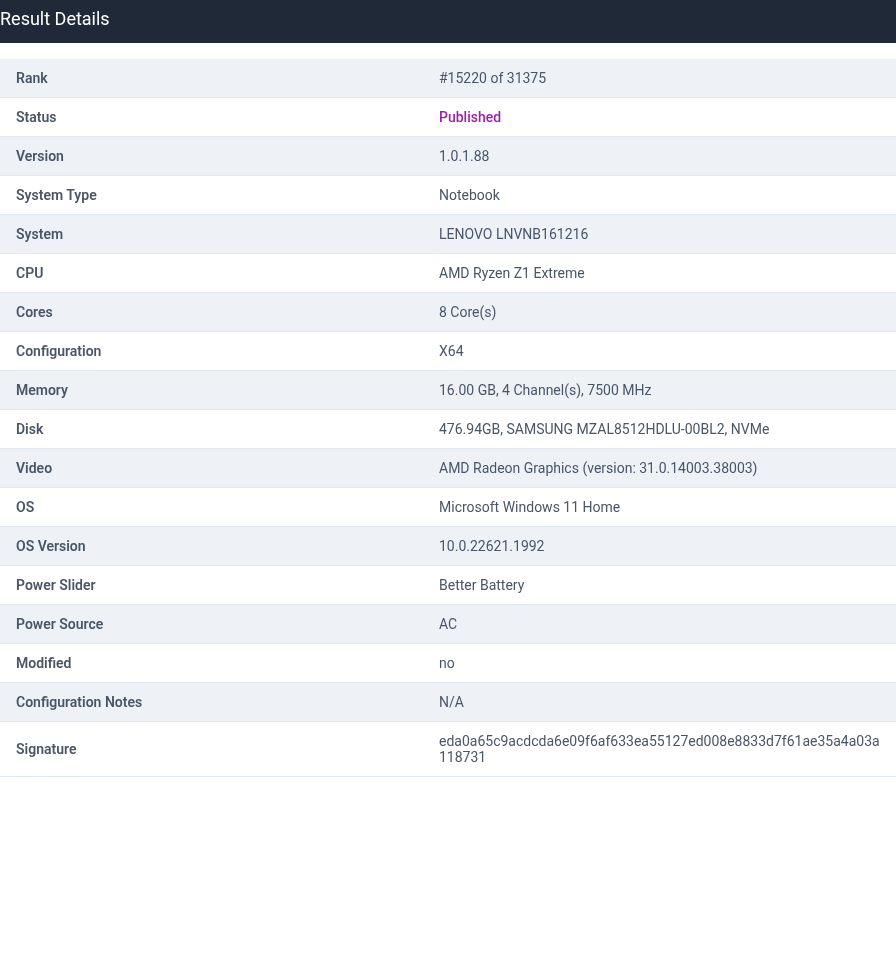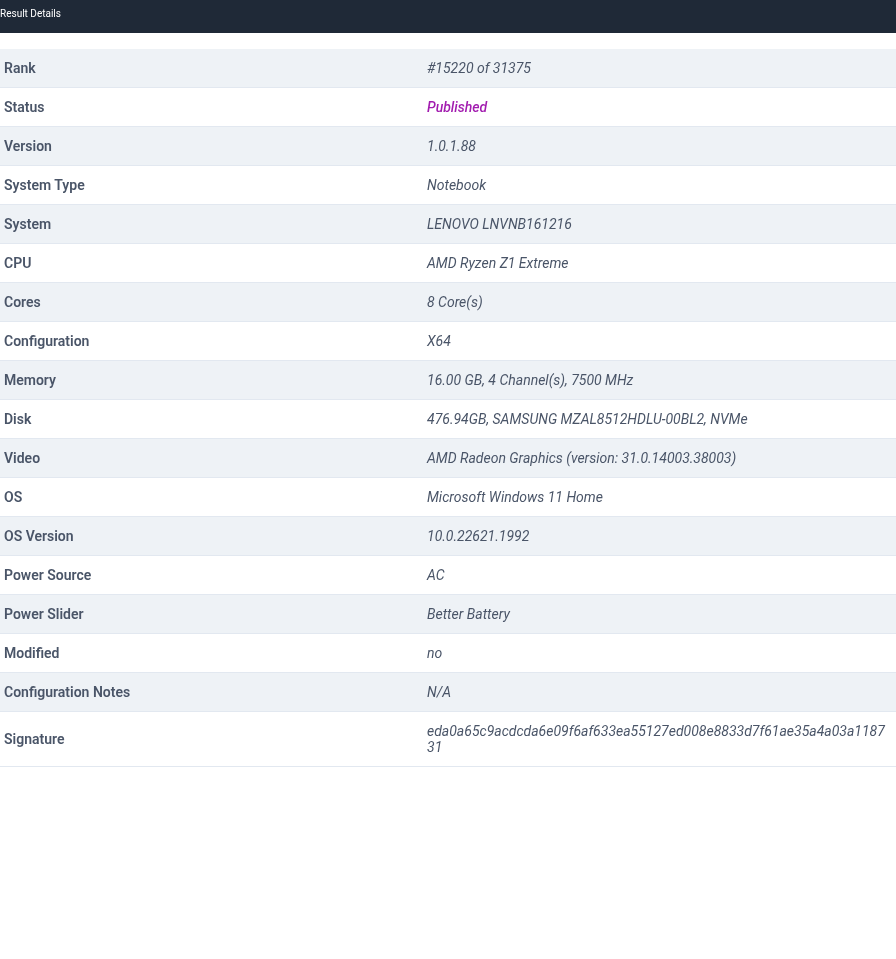--- a/index.html
+++ b/index.html
@@ -9,53 +9,52 @@
     font-family: -apple-system, BlinkMacSystemFont, "Segoe UI", Roboto, "Helvetica Neue", Arial, sans-serif;
     font-size: 14px;
     background: #ffffff;
     color: #4a5568;
     width: 896px;
   }
   .header-bar {
     background: #1f2937;
     color: #ffffff;
     padding: 8px 0px 14px 0px;
-    font-size: 10px;
+    font-size: 18px;
     font-weight: 400;
   }
   .content-wrap {
     padding: 16px 0 0 0;
   }
   table.details {
     width: 100%;
     border-collapse: collapse;
     table-layout: fixed;
   }
   table.details td {
-    padding: 11px 4px;
+    padding: 11px 16px;
     border-bottom: 1px solid #e2e8f0;
     vertical-align: middle;
     word-wrap: break-word;
     overflow-wrap: break-word;
   }
   table.details tr:nth-child(odd) td {
     background: #eef2f6;
   }
   table.details tr:nth-child(even) td {
     background: #ffffff;
   }
   td.key {
     width: 423px;
     font-weight: 600;
     color: #4a5568;
   }
   td.val {
     color: #4a5568;
     font-weight: 400;
-    font-style: italic;
   }
   .status-published {
     color: #a21caf;
     font-weight: 500;
   }
 </style>
 </head>
 <body>
 
 <div class="header-bar">
@@ -111,26 +110,26 @@
         </tr>
         <tr>
           <td class="key">OS</td>
           <td class="val"><span>Microsoft Windows 11 Home</span></td>
         </tr>
         <tr>
           <td class="key">OS Version</td>
           <td class="val"><span>10.0.22621.1992</span></td>
         </tr>
         <tr>
+          <td class="key">Power Slider</td>
+          <td class="val"><span>Better Battery</span></td>
+        </tr>
+        <tr>
           <td class="key">Power Source</td>
           <td class="val"><span>AC</span></td>
-        </tr>
-        <tr>
-          <td class="key">Power Slider</td>
-          <td class="val"><span>Better Battery</span></td>
         </tr>
         <tr>
           <td class="key">Modified</td>
           <td class="val"><span>no</span></td>
         </tr>
         <tr>
           <td class="key">Configuration Notes</td>
           <td class="val"><span>N/A</span></td>
         </tr>
         <tr>

